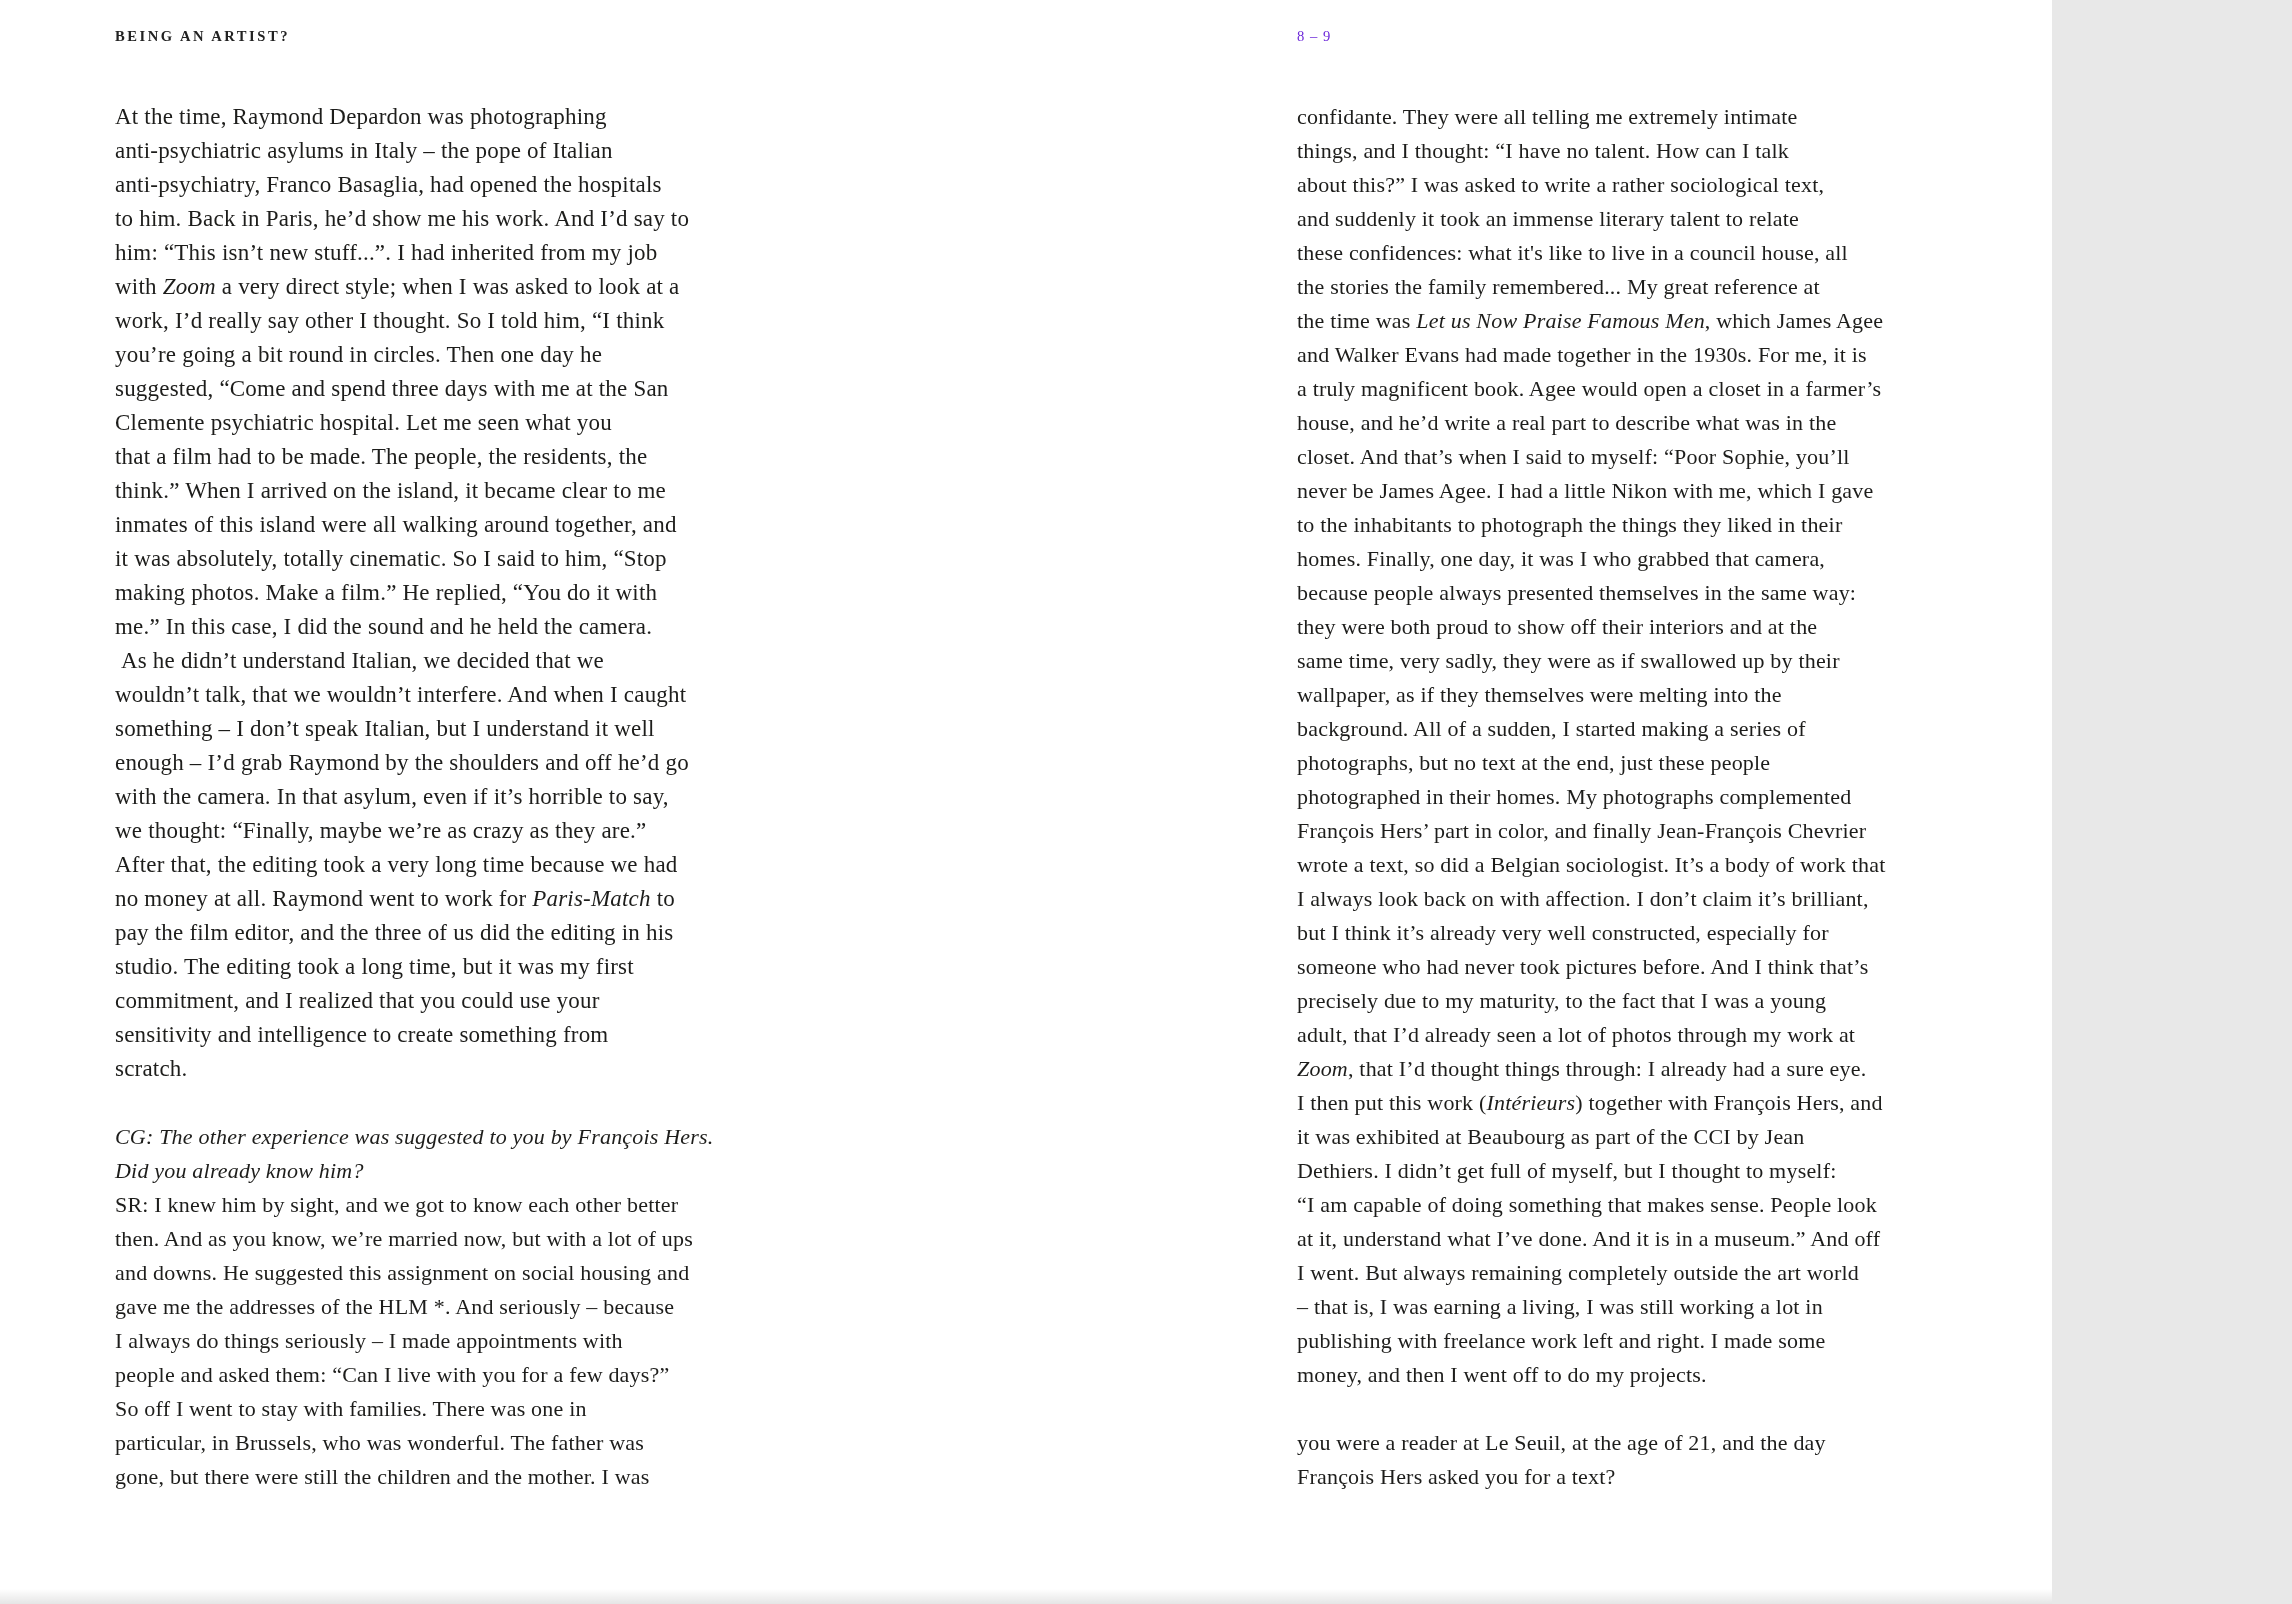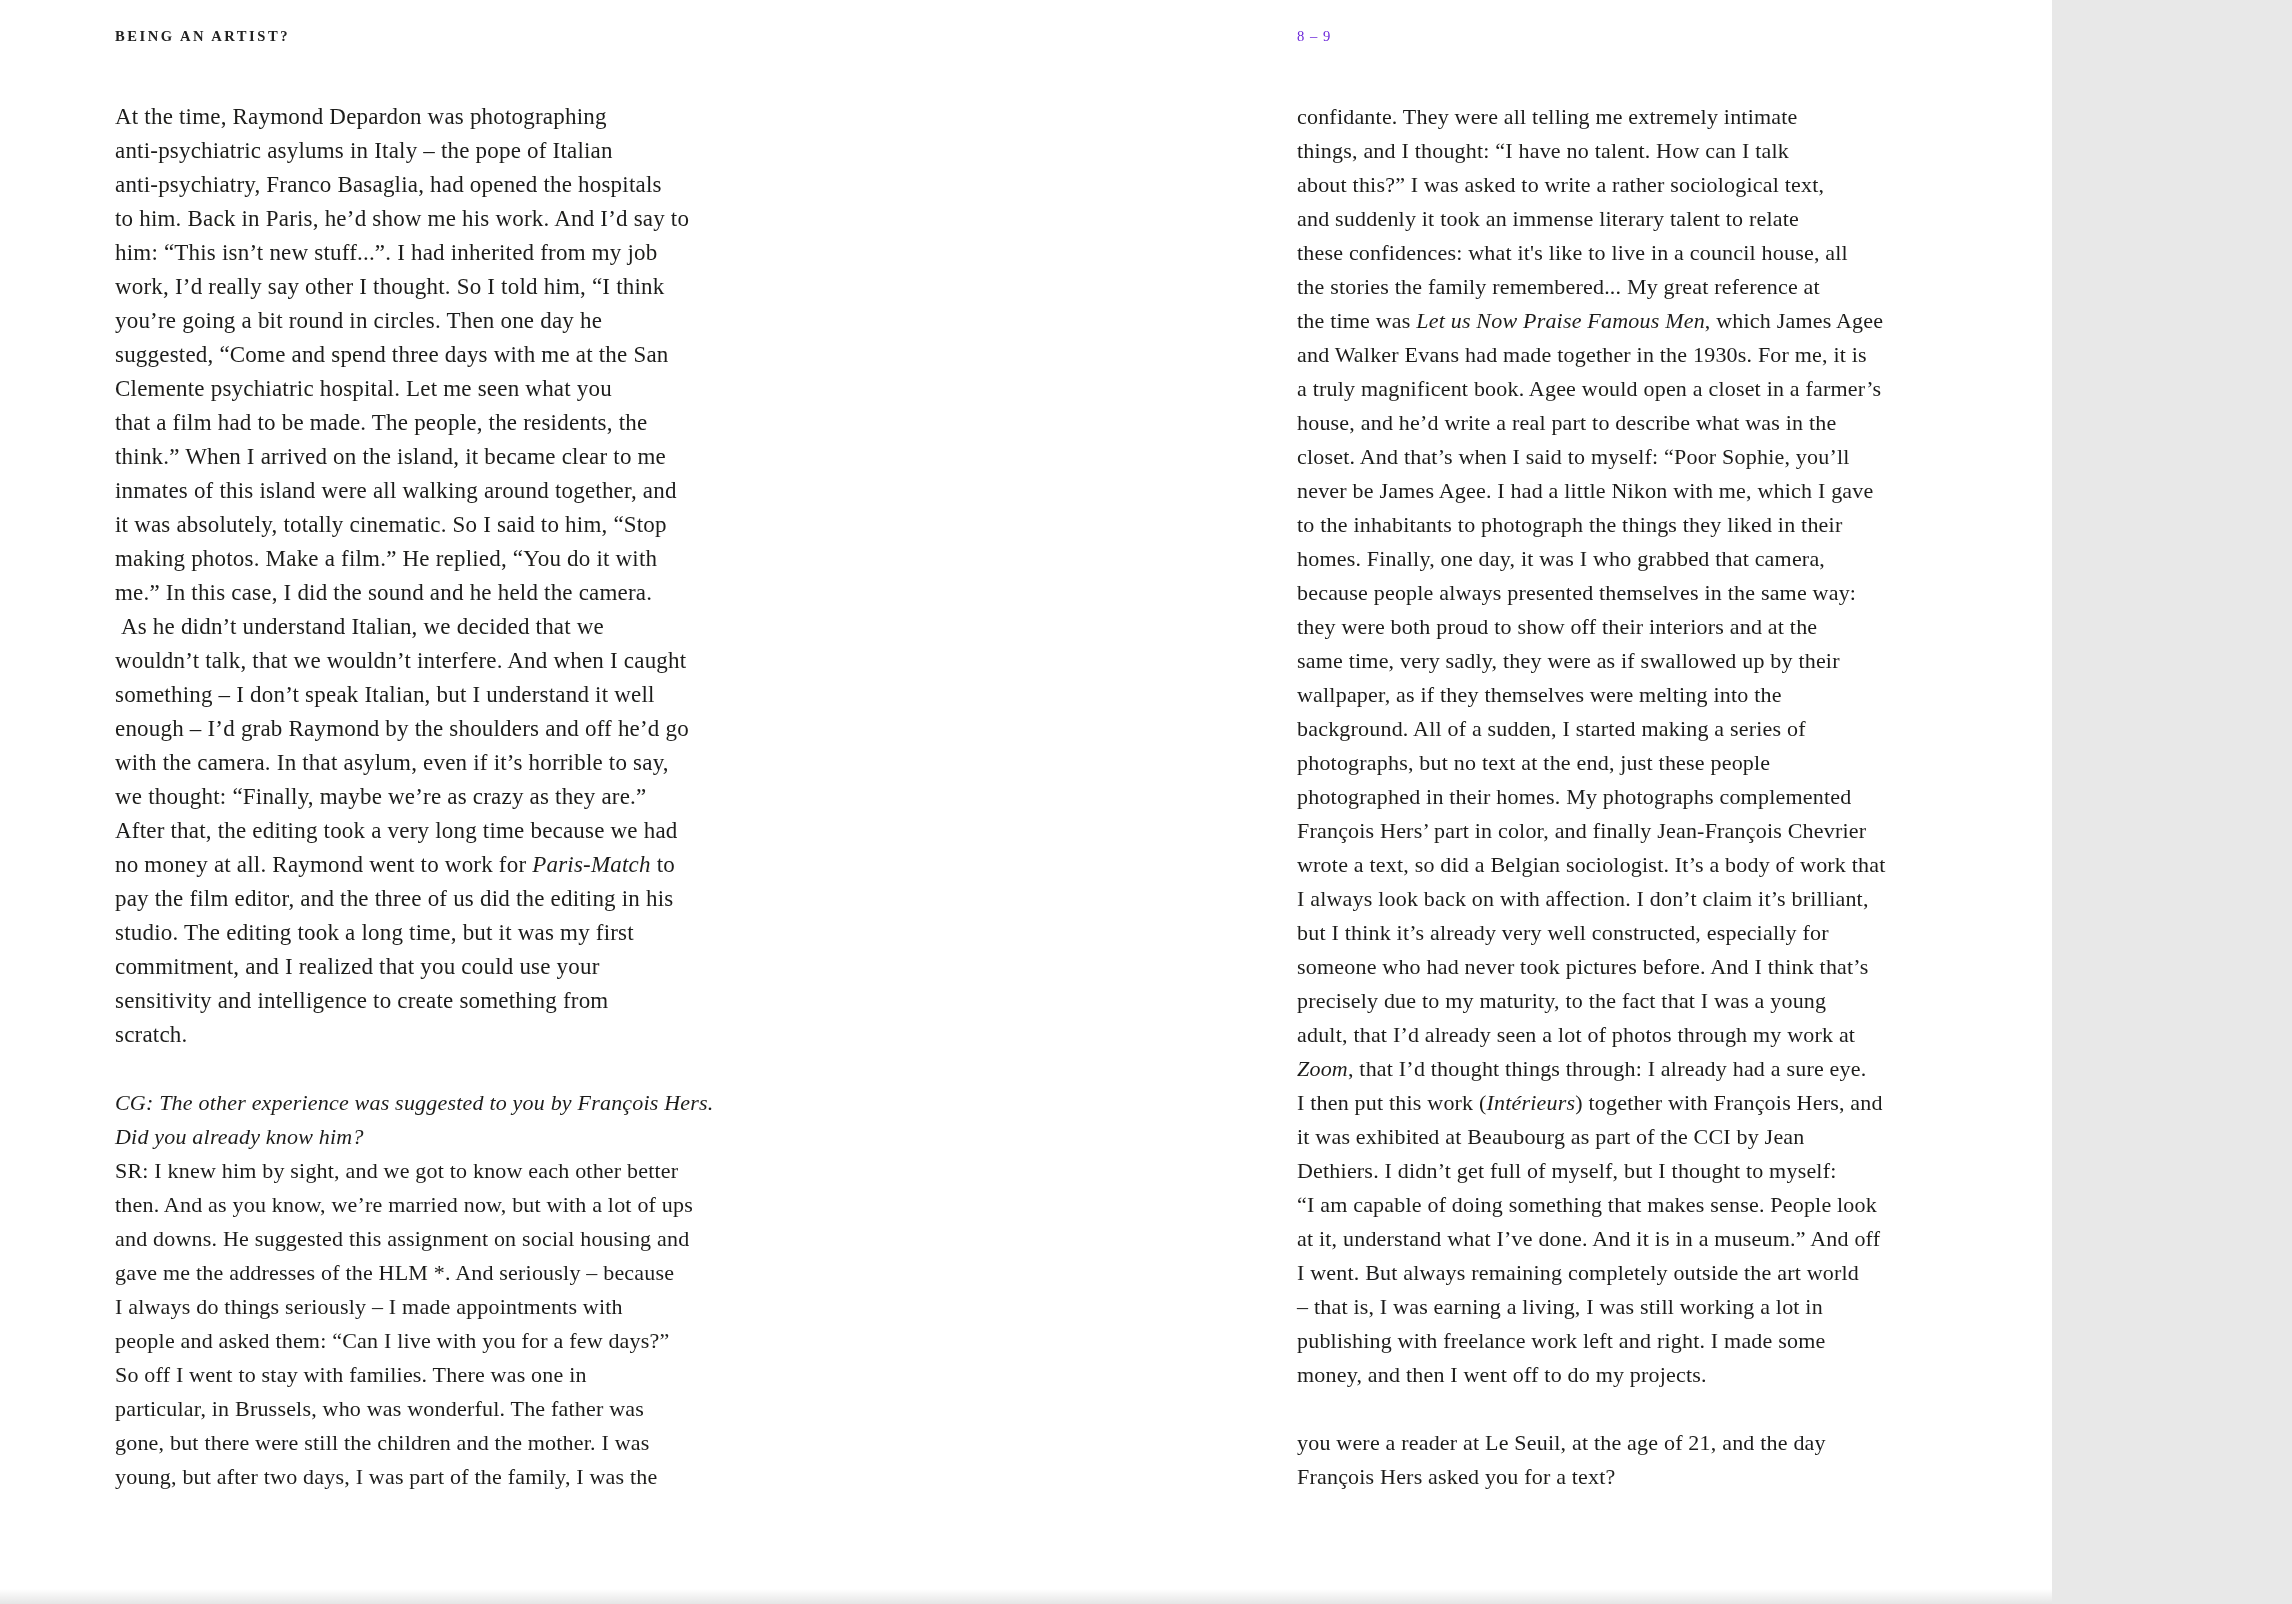--- a/index.html
+++ b/index.html
@@ -69,20 +69,21 @@
 <div class="spread">
 
   <div class="page-left">
     <div class="running-header">BEING AN ARTIST?</div>
     <div class="text-column left">
         <div class="line"><span>At the time, Raymond Depardon was photographing</span></div>
         <div class="line"><span>anti-psychiatric asylums in Italy – the pope of Italian</span></div>
         <div class="line"><span>anti-psychiatry, Franco Basaglia, had opened the hospitals</span></div>
         <div class="line"><span>to him. Back in Paris, he’d show me his work. And I’d say to</span></div>
         <div class="line"><span>him: “This isn’t new stuff...”. I had inherited from my job</span></div>
+        <div class="line"><span>with </span><span class="it">Zoom</span><span> a very direct style; when I was asked to look at a</span></div>
         <div class="line"><span>work, I’d really say other I thought. So I told him, “I think</span></div>
         <div class="line"><span>you’re going a bit round in circles. Then one day he</span></div>
         <div class="line"><span>suggested, “Come and spend three days with me at the San</span></div>
         <div class="line"><span>Clemente psychiatric hospital. Let me seen what you</span></div>
         <div class="line"><span>that a film had to be made. The people, the residents, the</span></div>
         <div class="line"><span>think.” When I arrived on the island, it became clear to me</span></div>
         <div class="line"><span>inmates of this island were all walking around together, and</span></div>
         <div class="line"><span>it was absolutely, totally cinematic. So I said to him, “Stop</span></div>
         <div class="line"><span>making photos. Make a film.” He replied, “You do it with</span></div>
         <div class="line"><span>me.” In this case, I did the sound and he held the camera.</span></div>
@@ -104,21 +105,20 @@
         <div class="line"><span class="it">Did you already know him?</span></div>
         <div class="line"><span>SR: I knew him by sight, and we got to know each other better</span></div>
         <div class="line"><span>then. And as you know, we’re married now, but with a lot of ups</span></div>
         <div class="line"><span>and downs. He suggested this assignment on social housing and</span></div>
         <div class="line"><span>gave me the addresses of the HLM *. And seriously – because</span></div>
         <div class="line"><span>I always do things seriously – I made appointments with</span></div>
         <div class="line"><span>people and asked them: “Can I live with you for a few days?”</span></div>
         <div class="line"><span>So off I went to stay with families. There was one in</span></div>
         <div class="line"><span>particular, in Brussels, who was wonderful. The father was</span></div>
         <div class="line"><span>gone, but there were still the children and the mother. I was</span></div>
-        <div class="line"><span>young, but after two days, I was part of the family, I was the</span></div>
       </div>
   </div>
 
   <div class="page-right">
     <div class="page-number">8 – 9</div>
     <div class="text-column right">
         <div class="line"><span>confidante. They were all telling me extremely intimate</span></div>
         <div class="line"><span>things, and I thought: “I have no talent. How can I talk</span></div>
         <div class="line"><span>about this?” I was asked to write a rather sociological text,</span></div>
         <div class="line"><span>and suddenly it took an immense literary talent to relate</span></div>

